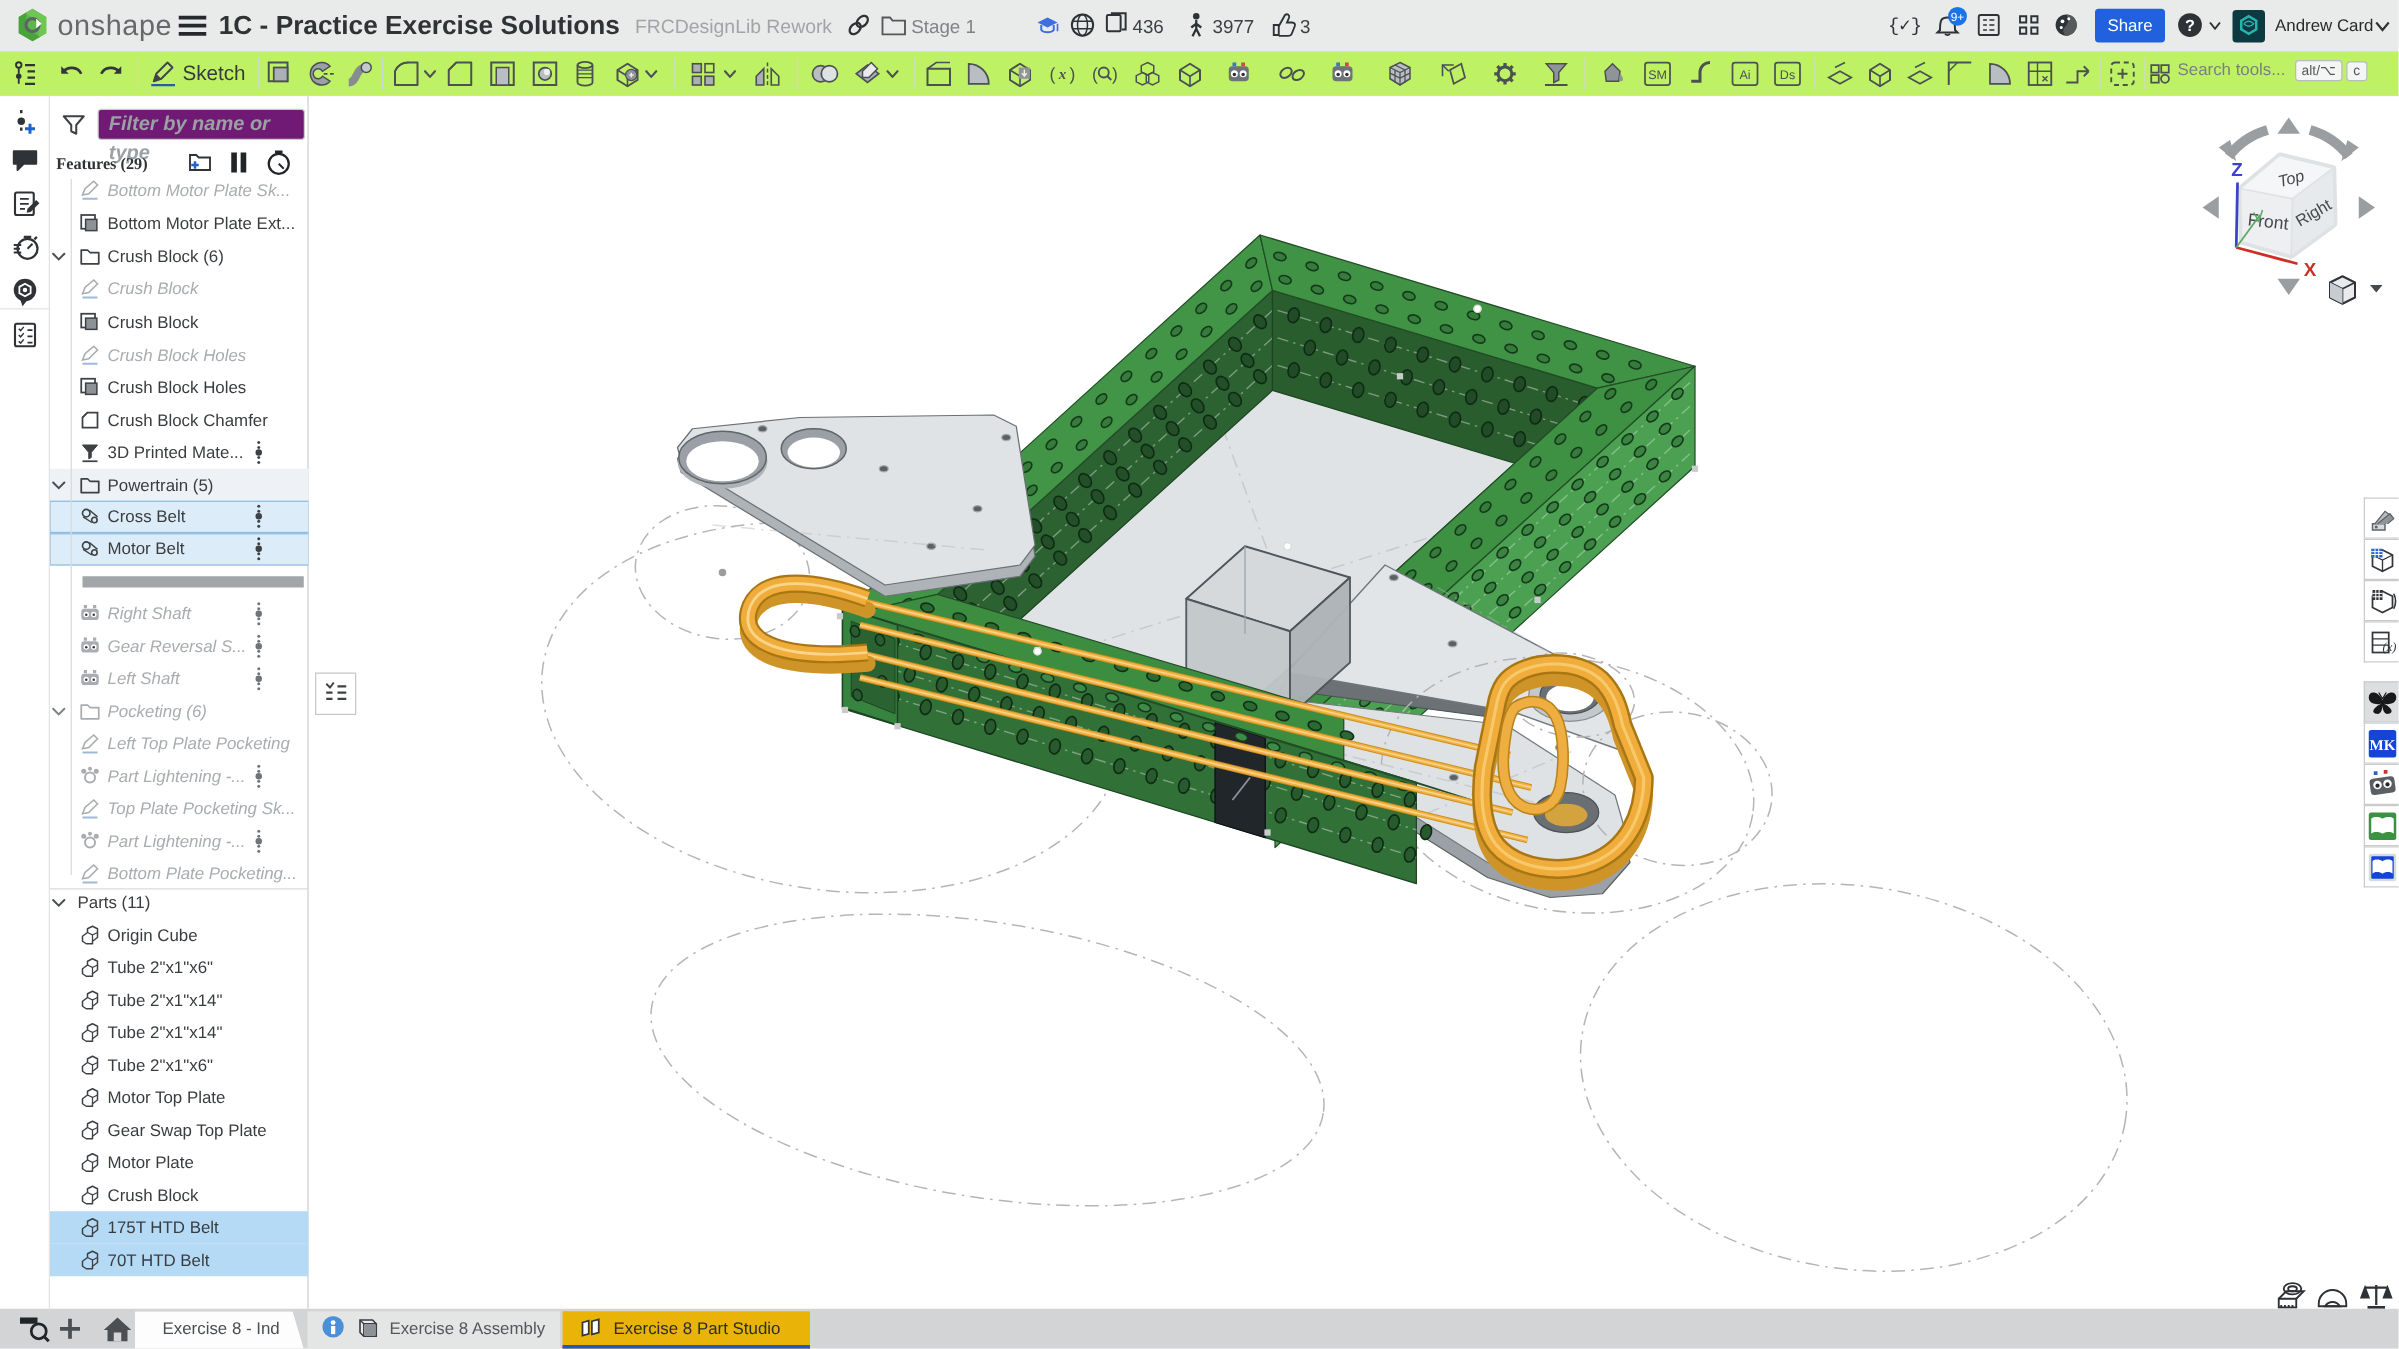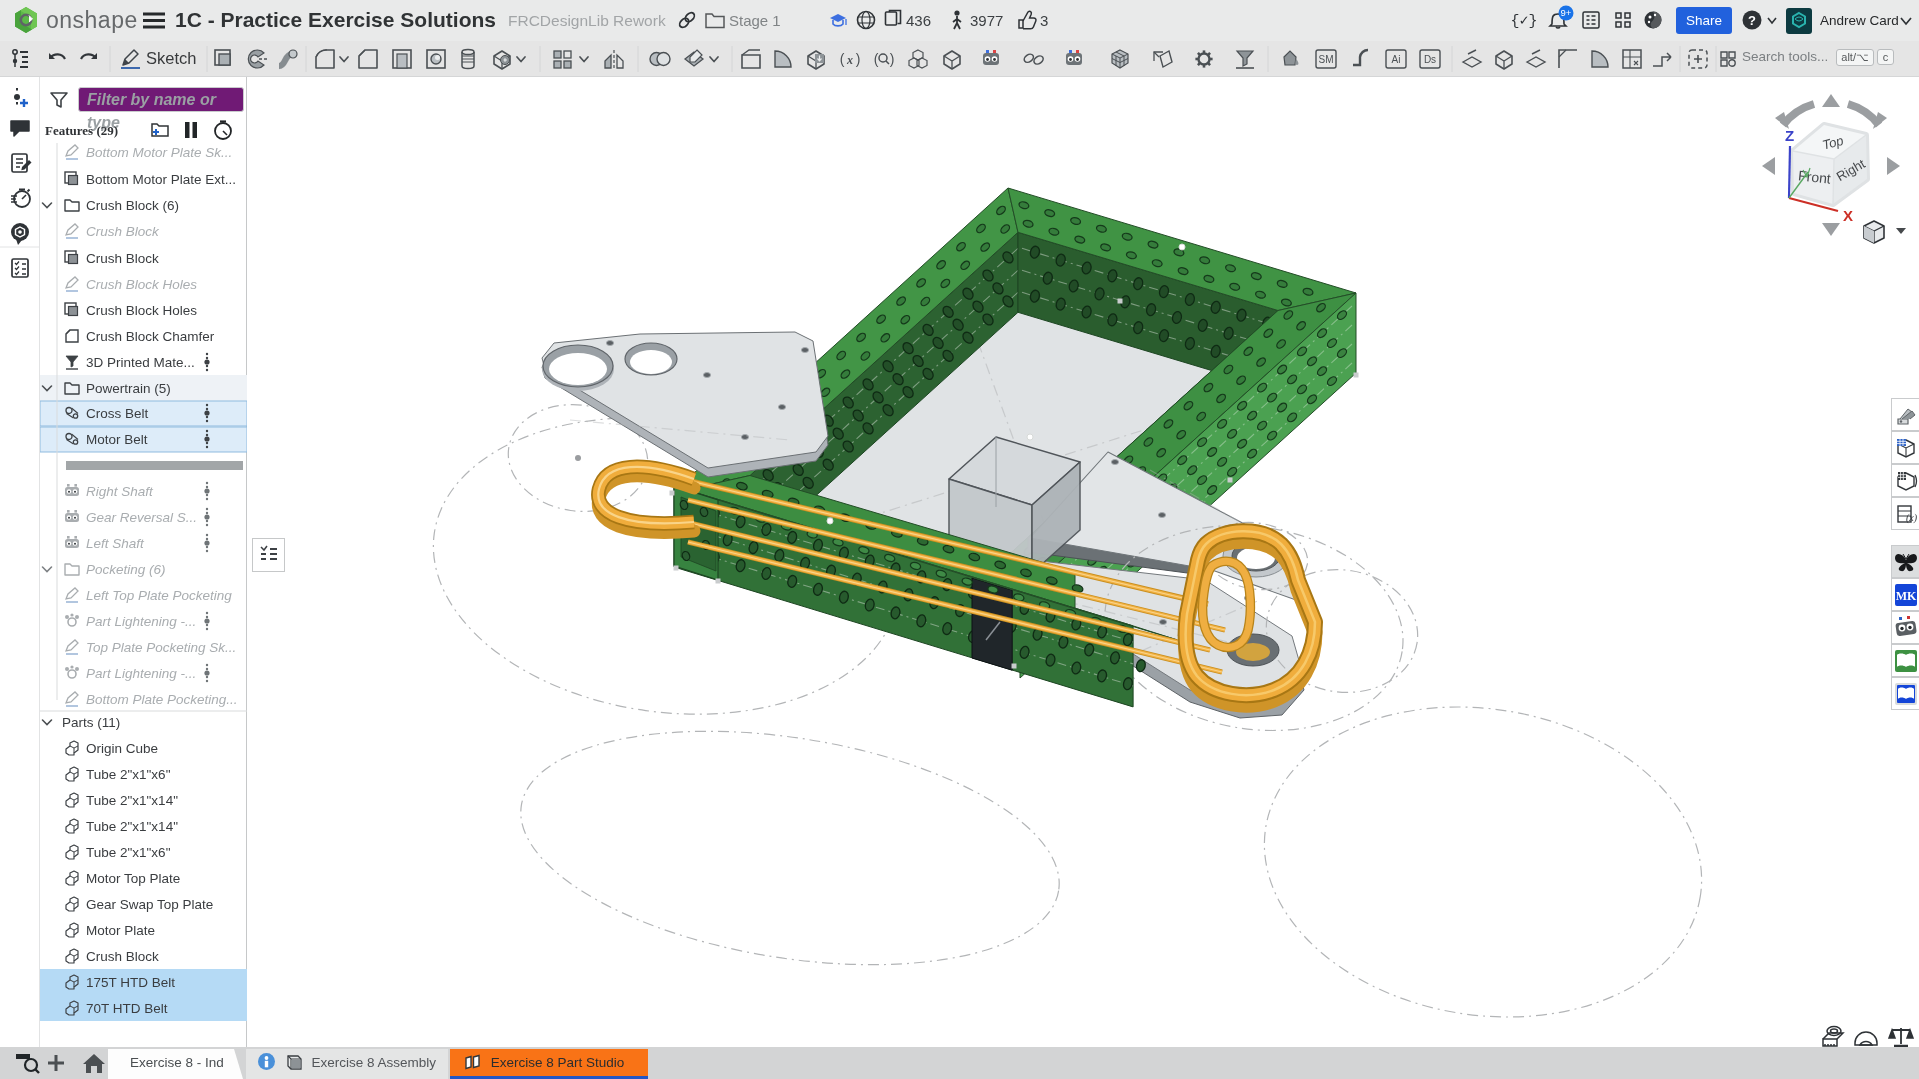--- a/index.html
+++ b/index.html
@@ -1,18 +1,18 @@
 <!DOCTYPE html>
 <html><head>
 <meta charset="utf-8">
 <style>
 * { margin:0; padding:0; box-sizing:border-box; }
 body { width:1919px; height:1079px; overflow:hidden; font-family:"Liberation Sans",sans-serif; background:#fff; position:relative; }
 .topbar { position:absolute; left:0; top:0; width:1919px; height:41px; background:#e9eaea;padding-left:26px; }
-.toolbar { position:absolute; left:0; top:41px; width:1919px; height:36px; background:#e5e5e5; border-bottom:1px solid #d5d6d7; }
+.toolbar { position:absolute; left:0; top:41px; width:1919px; height:36px; background:#bef264; border-bottom:1px solid #d5d6d7; }
 .strip { position:absolute; left:0; top:77px; width:40px; height:970px; background:#fff; border-right:1px solid #e2e3e4; }
 .panel { position:absolute; left:40px; top:77px; width:207px; height:970px; background:#fff; border-right:1px solid #c6c8c9; }
 .viewport { position:absolute; left:247px; top:77px; width:1672px; height:970px; background:#fff; }
 .bottombar { position:absolute; left:0; top:1047px; width:1919px; height:32px; background:#d3d4d5; }
 .filterbox { position:absolute; left:38px; top:10px; width:166px; height:25px; border:1px solid #c9cbcd; border-radius:3px; background:#701a75; color:#9aa0a3; font-style:italic; font-size:16px; line-height:23px; padding-left:8px;font-weight:bold; }
 .feath { position:absolute; left:5px; top:46px; font-size:13px; font-weight:bold; color:#303336;font-family:Liberation Serif, serif; }
 .tab { position:absolute; top:2px; height:30px; line-height:28px; font-size:13.5px; }
 </style>
 </head>
 <body>
@@ -1222,19 +1222,19 @@
         <circle cx="9.5" cy="9.5" r="8.5" fill="#4a90d9"></circle>
         <circle cx="9.5" cy="6" r="1.9" fill="#fff"></circle>
         <rect x="7.8" y="8.8" width="3.4" height="6.5" fill="#fff"></rect>
       </svg>
 <svg width="21" height="21" style="vertical-align:-5px;margin-left:3px;">
         <path d="M 5,5 L 15,5 L 18,8 L 18,18 L 8,18 L 5,15 Z" fill="#e8eaeb" stroke="#3a3e42" stroke-width="1.3"></path>
         <path d="M 5,5 L 8,8 L 18,8 M 8,8 L 8,18" fill="none" stroke="#3a3e42" stroke-width="1.1"></path>
         <rect x="8.6" y="8.6" width="8.8" height="8.8" fill="#8d9296"></rect>
       </svg>
 <span style="margin-left:4px;">Exercise 8 Assembly</span></div>
-<div class="tab" style="left:450px;width:198px;background:#f97316;color:#2b2d2f;border-bottom:3px solid #2456c4;white-space:nowrap;">
+<div class="tab" style="left:450px;width:198px;background:#eab308;color:#2b2d2f;border-bottom:3px solid #2456c4;white-space:nowrap;">
 <svg width="21" height="21" style="vertical-align:-5px;margin-left:12px;">
         <path d="M 4,7 L 9,5.5 L 9,16 L 4,17.5 Z" fill="#fff" stroke="#33373b" stroke-width="1.4"></path>
         <path d="M 11.5,6 L 17,4.5 L 17,15 L 11.5,16.5 Z" fill="#fff" stroke="#33373b" stroke-width="1.4"></path>
       </svg>
 <span style="margin-left:4px;">Exercise 8 Part Studio</span></div>
 </div>
 
 </body></html>

